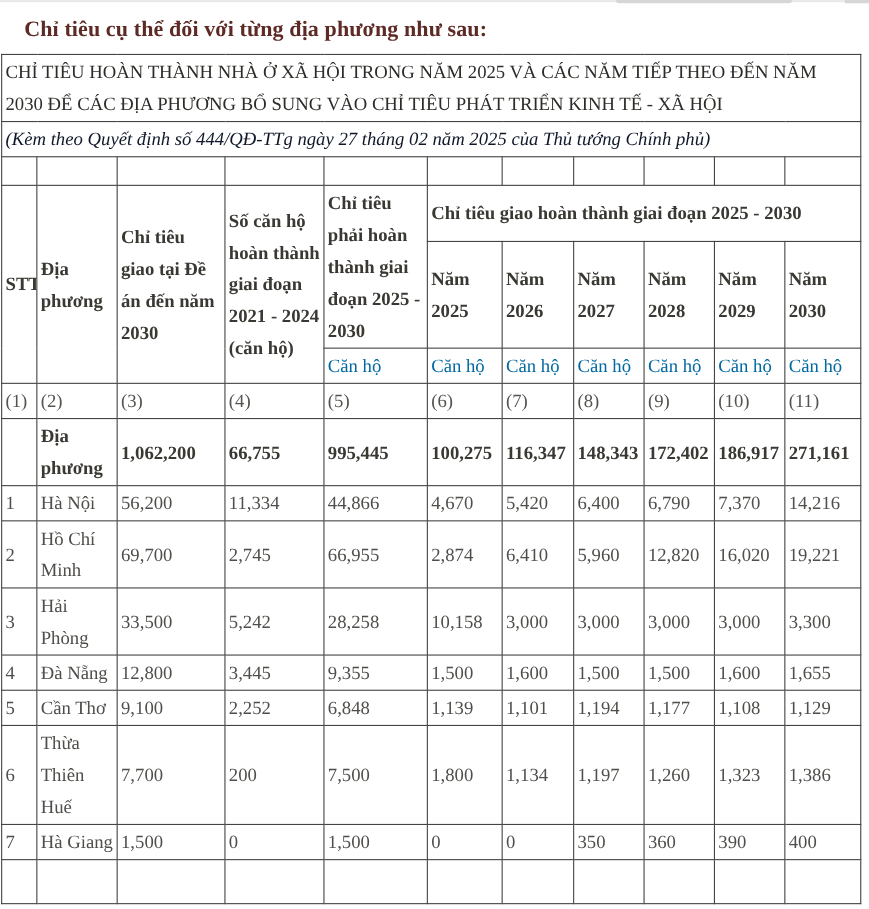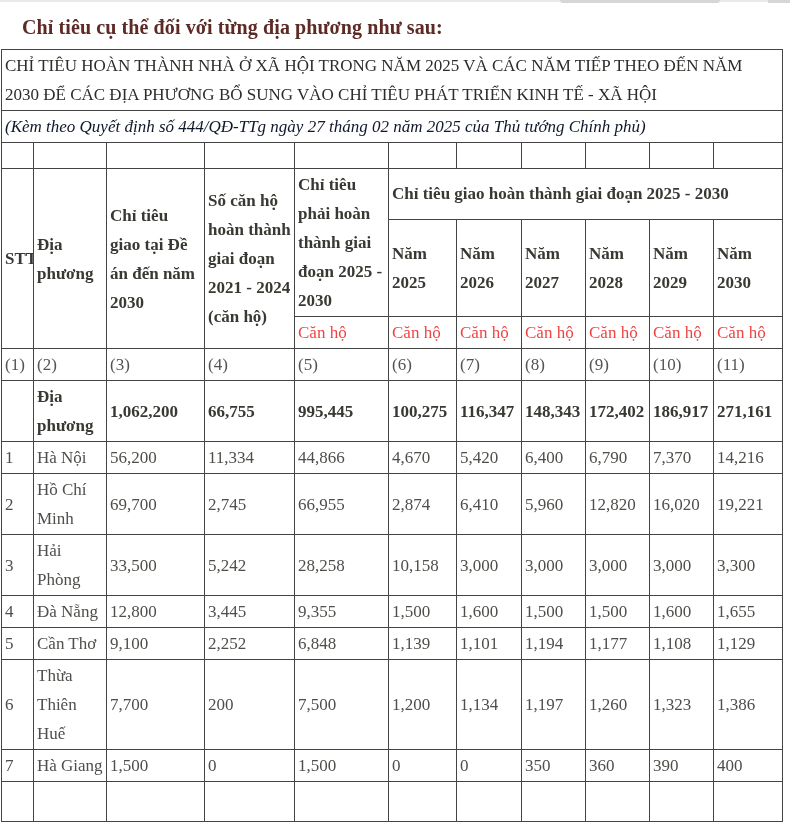--- a/index.html
+++ b/index.html
@@ -57,21 +57,21 @@
     font-style: italic;
     color: #0f172a;
     padding: 6px 4px;
     font-size: 17px;
   }
   .empty-row td { height: 26px; }
   .doc-table th.hdr {
     font-weight: bold;
     color: #3a3833;
   }
-  .unit-cell { color: #ef4444; }
+  .unit-cell { color: #0369a1; }
   .ord-cell { color: #55534f; }
   .total-row td {
     font-weight: bold;
     color: #3a3833;
   }
   .cutoff-row td { height: 40px; }
 </style>
 </head>
 <body>
 
@@ -244,21 +244,21 @@
     <td>1,108</td>
     <td>1,129</td>
   </tr>
 
   <tr>
     <td>6</td>
     <td>Thừa Thiên Huế</td>
     <td>7,700</td>
     <td>200</td>
     <td>7,500</td>
-    <td>1,200</td>
+    <td>1,800</td>
     <td>1,134</td>
     <td>1,197</td>
     <td>1,260</td>
     <td>1,323</td>
     <td>1,386</td>
   </tr>
 
   <tr>
     <td>7</td>
     <td>Hà Giang</td>

